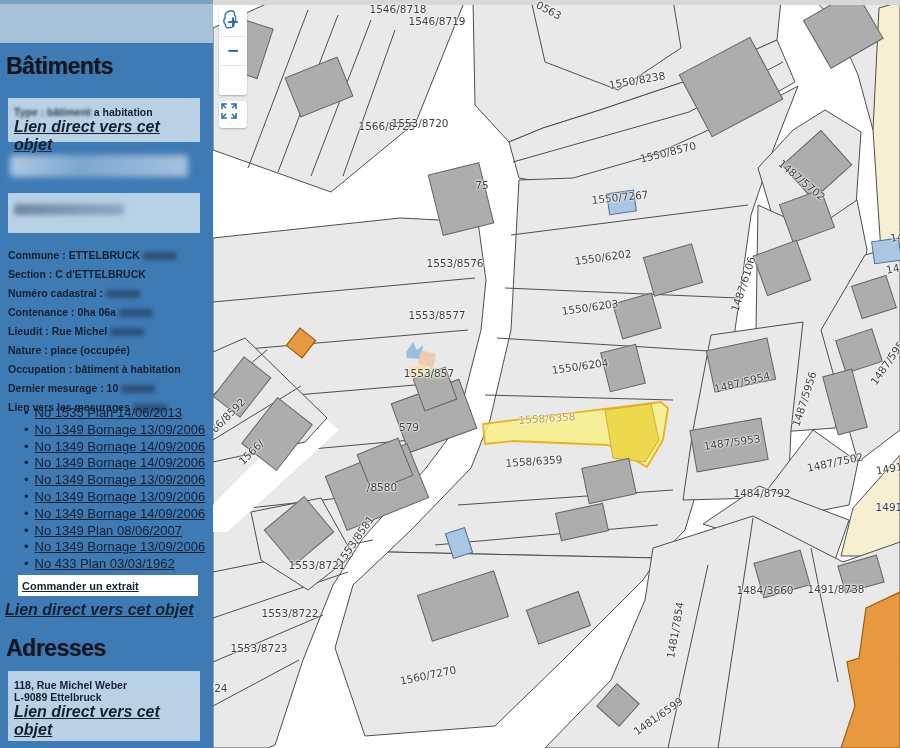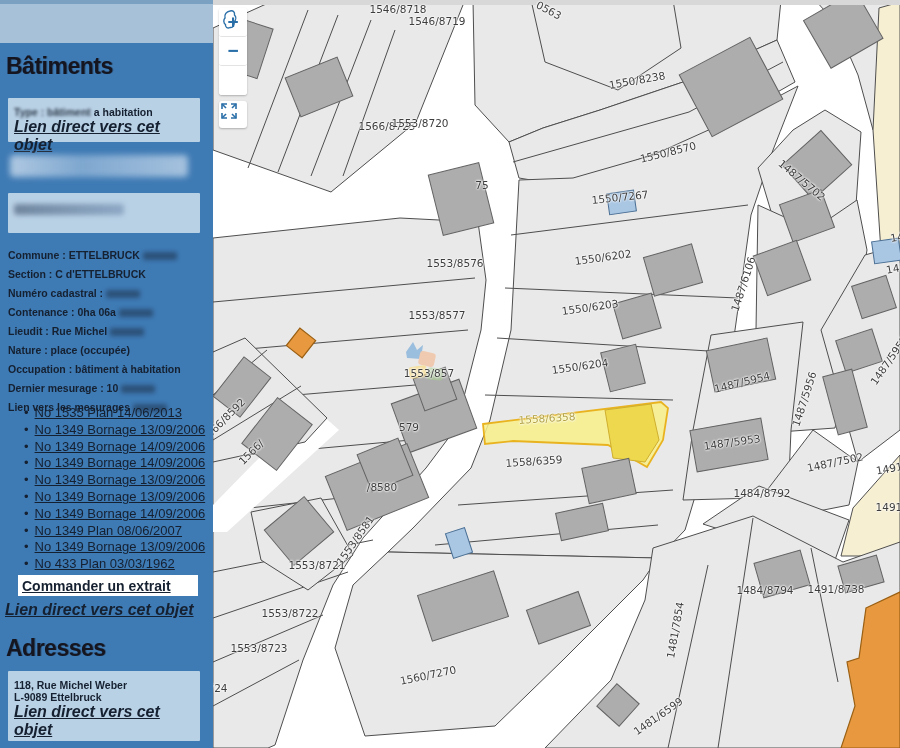--- a/index.html
+++ b/index.html
@@ -35,21 +35,21 @@
     background:linear-gradient(90deg,rgba(40,60,90,.5),rgba(90,120,160,.45));filter:blur(2.5px);}
   .fields{position:absolute;left:8px;top:203px;width:200px;color:var(--text-dark);font-size:10.5px;font-weight:700;line-height:19px;}
   .redact{display:inline-block;width:34px;height:8px;margin-left:3px;border-radius:2px;
     background:rgba(30,50,75,.55);filter:blur(2px);vertical-align:middle;}
   .mlinks{position:absolute;left:24px;top:362px;width:185px;list-style:none;}
   .mlinks li{height:16.8px;color:var(--text-dark);font-size:13px;font-weight:400;}
   .mlinks li::before{content:"•";margin-right:6px;}
   .mlinks a{color:var(--text-dark);text-decoration:underline;cursor:pointer;}
   .order-btn{position:absolute;left:18px;top:532px;width:180px;height:21px;background:#fff;border:none;
     text-align:left;padding-left:4px;font-family:"Liberation Sans",sans-serif;
-    font-size:14px;font-weight:700;color:var(--text-dark);text-decoration:underline;cursor:pointer;}
+    font-size:11px;font-weight:700;color:var(--text-dark);text-decoration:underline;cursor:pointer;}
   .direct-link{position:absolute;left:5px;top:558px;}
 
   
   .map{position:absolute;left:213px;top:0;width:687px;height:748px;overflow:hidden;background:#fff;}
   .map svg{position:absolute;left:0;top:0;}
   .p{fill:var(--parcel-fill);stroke:var(--parcel-stroke);stroke-width:1;stroke-linejoin:round;}
   .pl{fill:none;stroke:var(--parcel-stroke);stroke-width:1;}
   .b{fill:var(--building-fill);stroke:var(--building-stroke);stroke-width:1;}
   .bb{fill:var(--blue-building);stroke:#4a6f94;stroke-width:1;}
   .bg{fill:var(--beige-fill);stroke:var(--parcel-stroke);stroke-width:1;}
@@ -269,21 +269,21 @@
         <span class="mlabel" style="left: 215px; top: 675px; transform: translate(-50%, -50%) rotate(-12deg);">1560/7270</span>
         <span class="mlabel" style="left: 530px; top: 284px; transform: translate(-50%, -50%) rotate(-72deg);">1487/6106</span>
         <span class="mlabel" style="left: 529px; top: 382px; transform: translate(-50%, -50%) rotate(-14deg);">1487/5954</span>
         <span class="mlabel" style="left: 591px; top: 399px; transform: translate(-50%, -50%) rotate(-72deg);">1487/5956</span>
         <span class="mlabel" style="left: 676px; top: 360px; transform: translate(-50%, -50%) rotate(-55deg);">1487/5952</span>
         <span class="mlabel" style="left: 519px; top: 442px; transform: translate(-50%, -50%) rotate(-8deg);">1487/5953</span>
         <span class="mlabel" style="left: 622px; top: 462px; transform: translate(-50%, -50%) rotate(-12deg);">1487/7502</span>
         <span class="mlabel" style="left: 549px; top: 493px; transform: translate(-50%, -50%) rotate(0deg);">1484/8792</span>
         <span class="mlabel" style="left: 678px; top: 468px; transform: translate(-50%, -50%) rotate(-10deg);">1491/</span>
         <span class="mlabel" style="left: 681px; top: 507px; transform: translate(-50%, -50%) rotate(0deg);">1491/8</span>
-        <span class="mlabel" style="left: 552px; top: 590px; transform: translate(-50%, -50%) rotate(0deg);">1484/8794</span>
+        <span class="mlabel" style="left: 552px; top: 590px; transform: translate(-50%, -50%) rotate(0deg);">1484/3660</span>
         <span class="mlabel" style="left: 623px; top: 589px; transform: translate(-50%, -50%) rotate(0deg);">1491/8738</span>
         <span class="mlabel" style="left: 462px; top: 630px; transform: translate(-50%, -50%) rotate(-80deg);">1481/7854</span>
         <span class="mlabel" style="left: 445px; top: 716px; transform: translate(-50%, -50%) rotate(-35deg);">1481/6599</span>
         <span class="mlabel" style="left: 684px; top: 237px; transform: translate(-50%, -50%) rotate(-10deg);">14</span>
         <span class="mlabel" style="left: 683px; top: 268px; transform: translate(-50%, -50%) rotate(-10deg);">148</span>
       </div>
 
     <div class="ctrl-stack">
       <button class="ctrl-btn">+</button>
       <button class="ctrl-btn">−</button>

